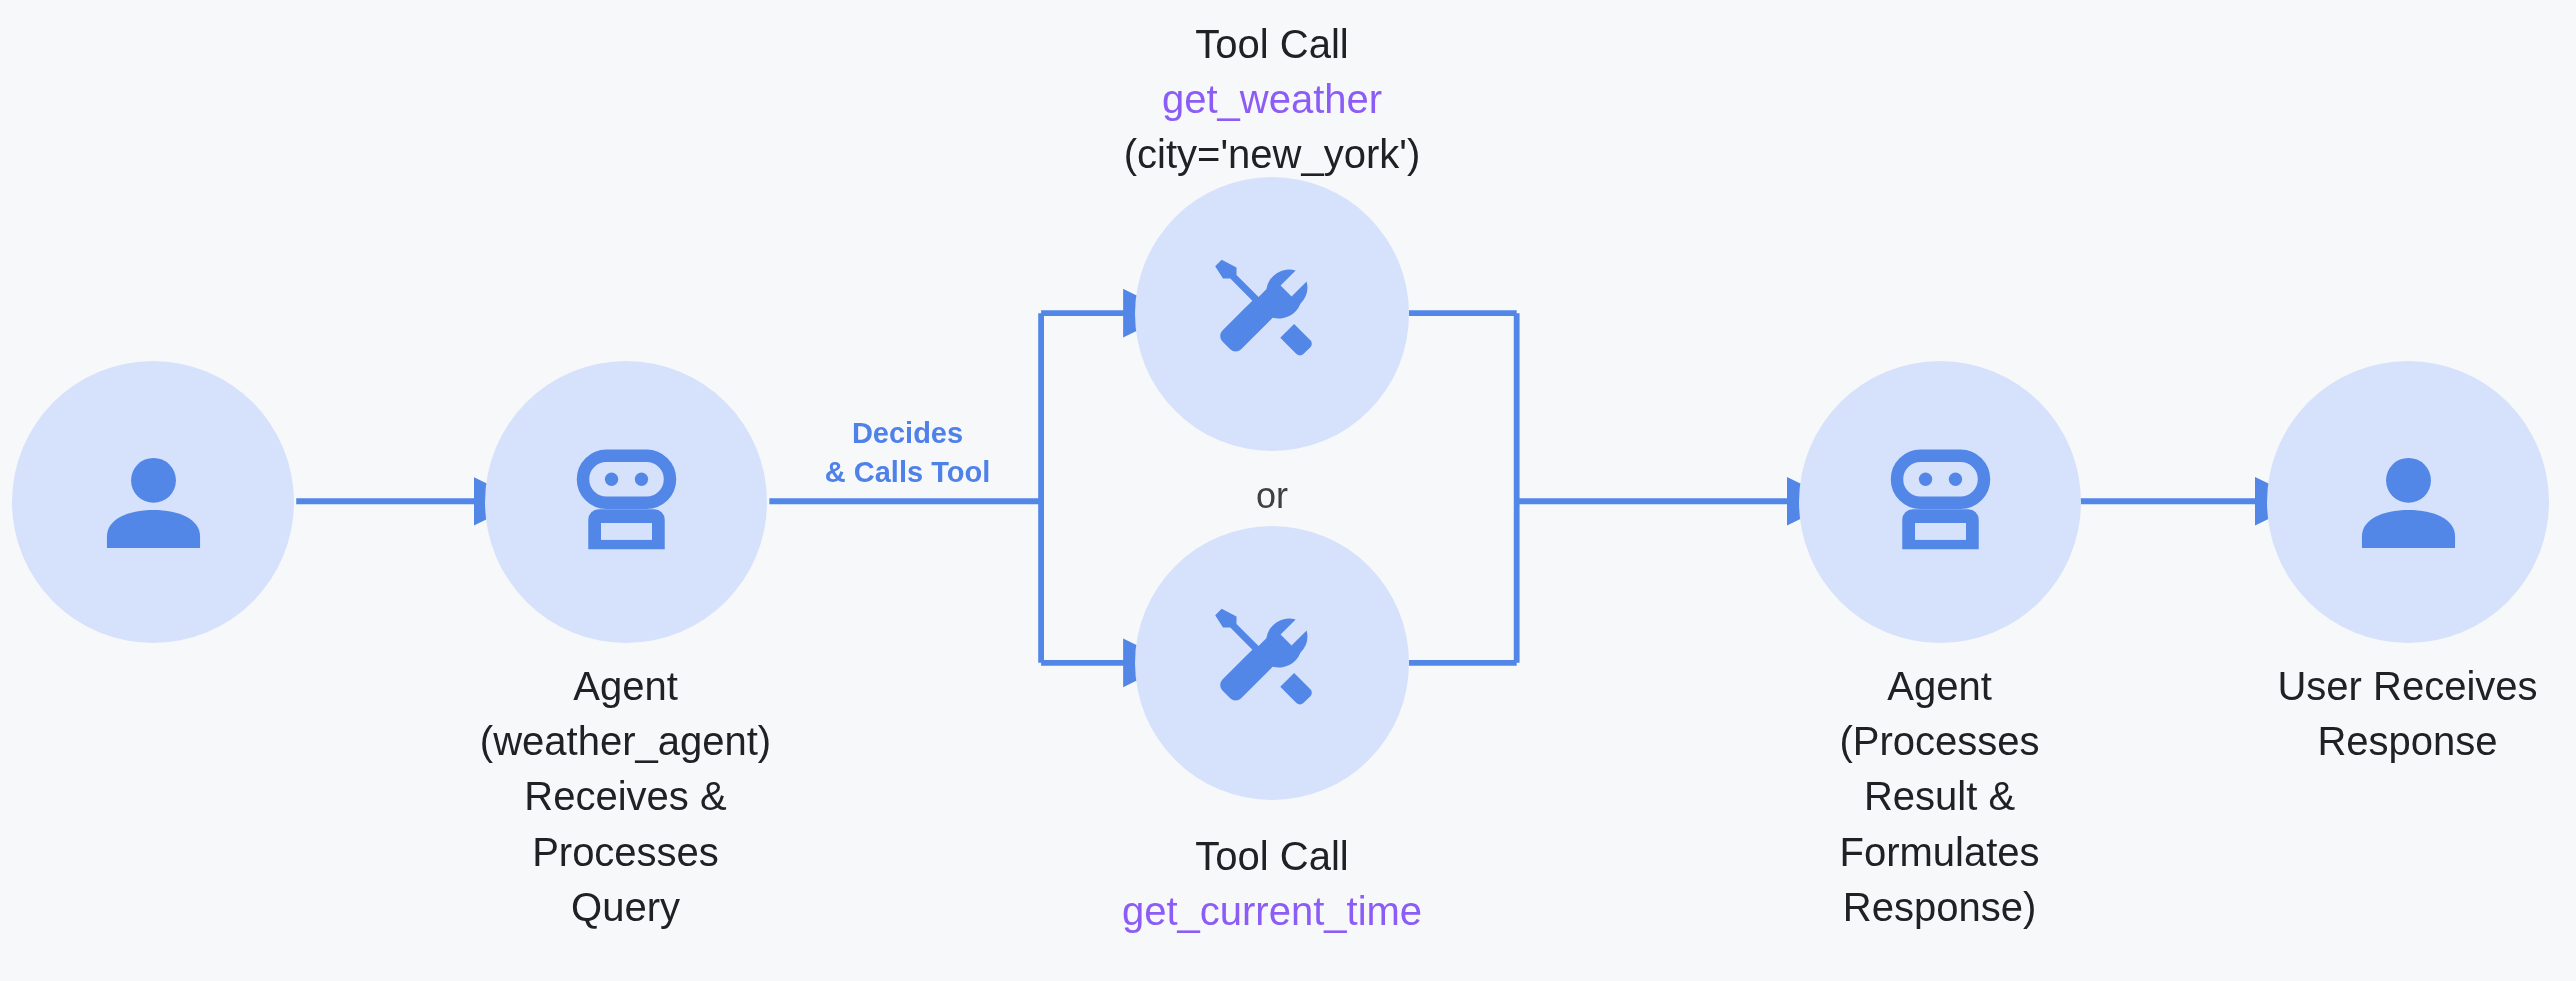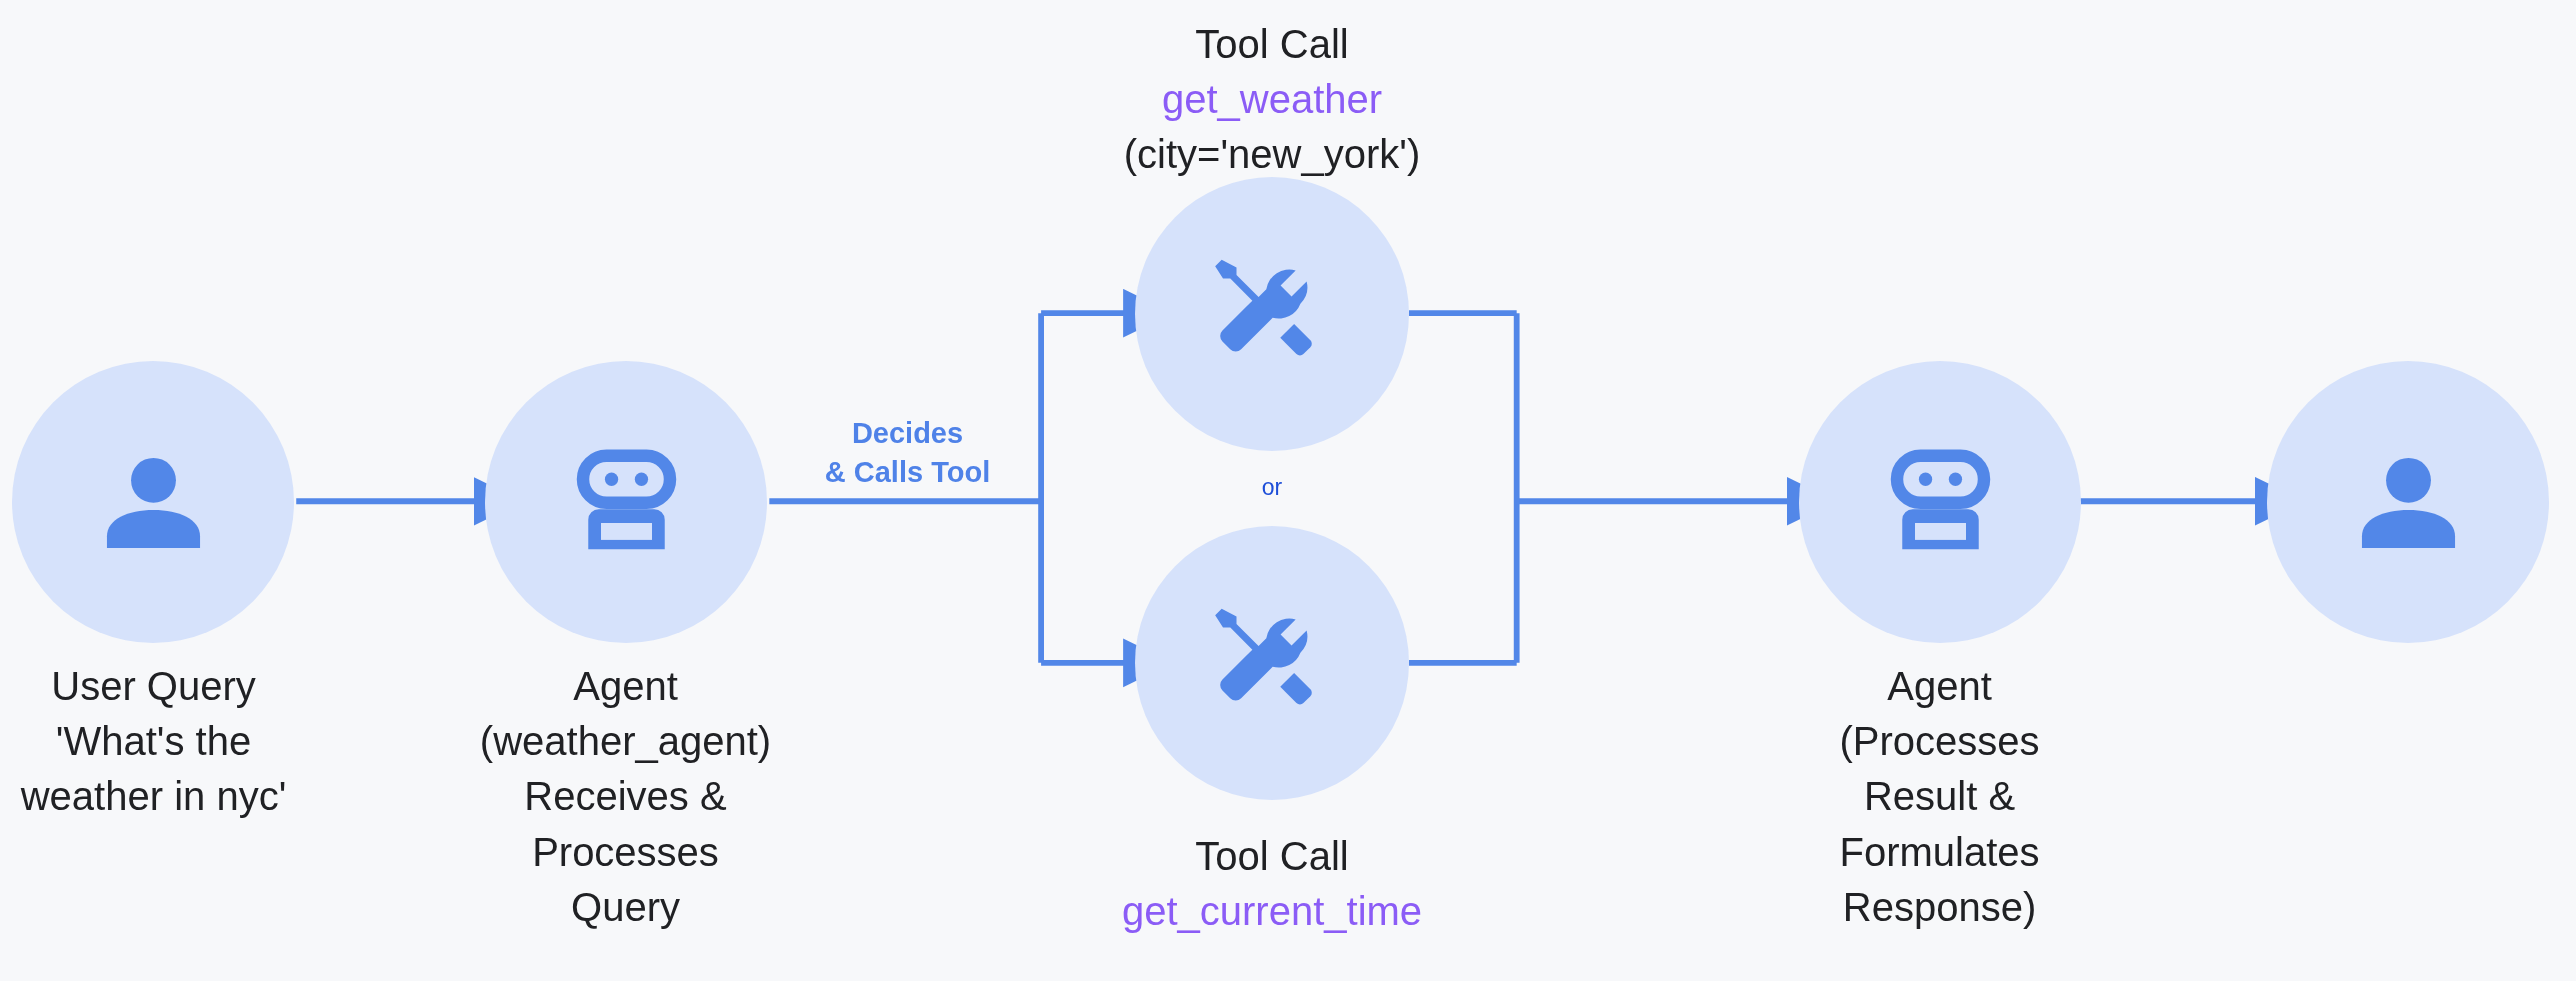--- a/index.html
+++ b/index.html
@@ -28,22 +28,22 @@
     text-align:center;
     color:#4f82e8;
     font-weight:bold;
     font-size:29px;
     line-height:1.35;
     white-space:pre-line;
   }
   .or-label{
     position:absolute;
     text-align:center;
-    color:#1d4ed8;
-    font-size:23px;
+    color:#404040;
+    font-size:36px;
     line-height:1.2;
   }
   #wires{position:absolute;left:0;top:0;width:2576px;height:981px;}
 </style>
 </head>
 <body>
 
 <div id="stage">
 
   <svg id="wires" viewBox="0 0 3108 1184" width="2576" height="981" xmlns="http://www.w3.org/2000/svg">
@@ -75,23 +75,20 @@
   </svg>
 
   <div class="node" style="left:12.4px;top:361px;width:282px;height:282px;background:#d6e2fb;">
     <span>
       <svg width="133" height="133" viewBox="0 0 24 24" xmlns="http://www.w3.org/2000/svg">
         <circle cx="12" cy="8" r="4.05" fill="#5287e8"></circle>
         <path d="M3.6 20.2 v-2.1 c0-3.05 3.76-4.75 8.4-4.75 s8.4 1.7 8.4 4.75 v2.1 z" fill="#5287e8"></path>
       </svg>
     </span>
   </div>
-  <div class="caption" style="left:0px;top:659px;width:307px;">User Query
-'What's the
-weather in nyc'</div>
 
   <div class="node" style="left:485px;top:361px;width:282px;height:282px;background:#d6e2fb;">
     <span>
       <svg width="133" height="133" viewBox="0 0 24 24" xmlns="http://www.w3.org/2000/svg">
         <rect x="4.15" y="3.55" width="15.7" height="8.5" rx="4.25" fill="none" stroke="#5287e8" stroke-width="2.25"></rect>
         <circle cx="9.3" cy="7.8" r="1.2" fill="#5287e8"></circle>
         <circle cx="14.7" cy="7.8" r="1.2" fill="#5287e8"></circle>
         <path d="M5.1 15.1 a1.9 1.9 0 0 1 1.9-1.9 h10 a1.9 1.9 0 0 1 1.9 1.9 v5.35 h-13.8 z" fill="#5287e8"></path>
         <rect x="7.4" y="15.7" width="9.2" height="3.05" fill="#d6e2fb"></rect>
       </svg>
@@ -148,15 +145,17 @@
 Response)</div>
 
   <div class="node" style="left:2267px;top:361px;width:282px;height:282px;background:#d6e2fb;">
     <span>
       <svg width="133" height="133" viewBox="0 0 24 24" xmlns="http://www.w3.org/2000/svg">
         <circle cx="12" cy="8" r="4.05" fill="#5287e8"></circle>
         <path d="M3.6 20.2 v-2.1 c0-3.05 3.76-4.75 8.4-4.75 s8.4 1.7 8.4 4.75 v2.1 z" fill="#5287e8"></path>
       </svg>
     </span>
   </div>
+  <div class="caption" style="left:2254px;top:659px;width:307px;">User Receives
+Response</div>
 
 </div>
 
 
 </body></html>

